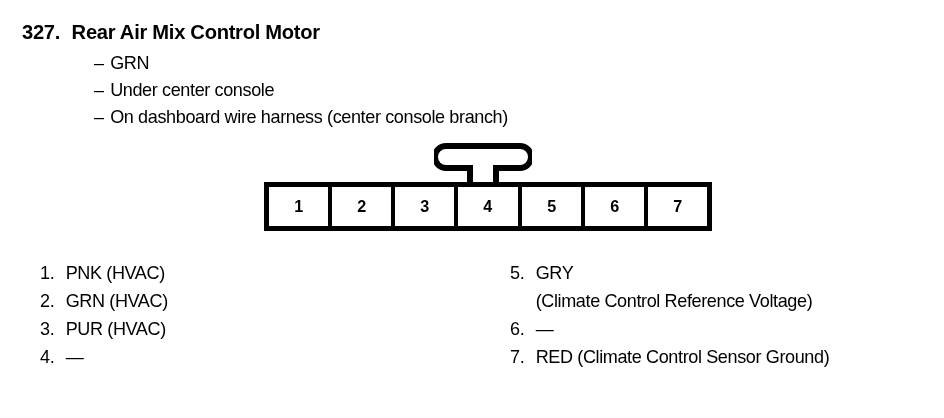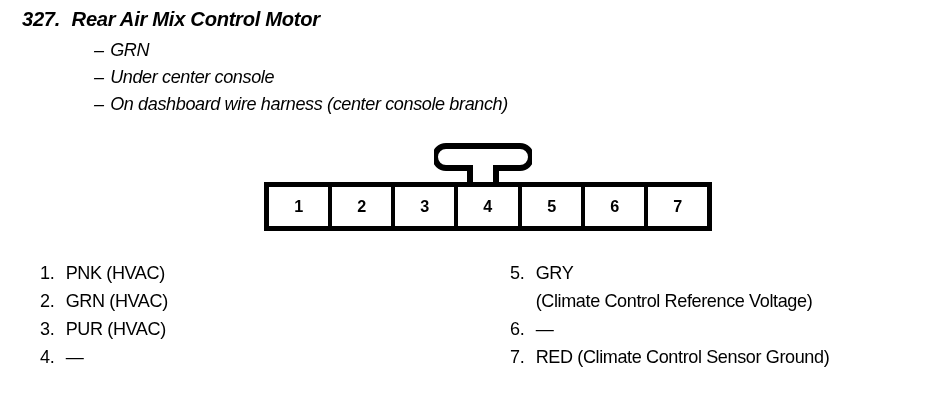--- a/index.html
+++ b/index.html
@@ -17,23 +17,22 @@
     width: 944px;
     height: 418px;
     background: #ffffff;
     overflow: hidden;
   }
 
   
   .header {
     position: absolute;
     left: 22px;
-    top: 6px;
+    top: 19px;
     width: 900px;
-    font-style: italic;
   }
   .title-row {
     display: flex;
     align-items: baseline;
     font-weight: bold;
     font-size: 21px;
     letter-spacing: -0.3px;
     line-height: 26px;
     transform: scaleX(0.96);
     transform-origin: left center;

